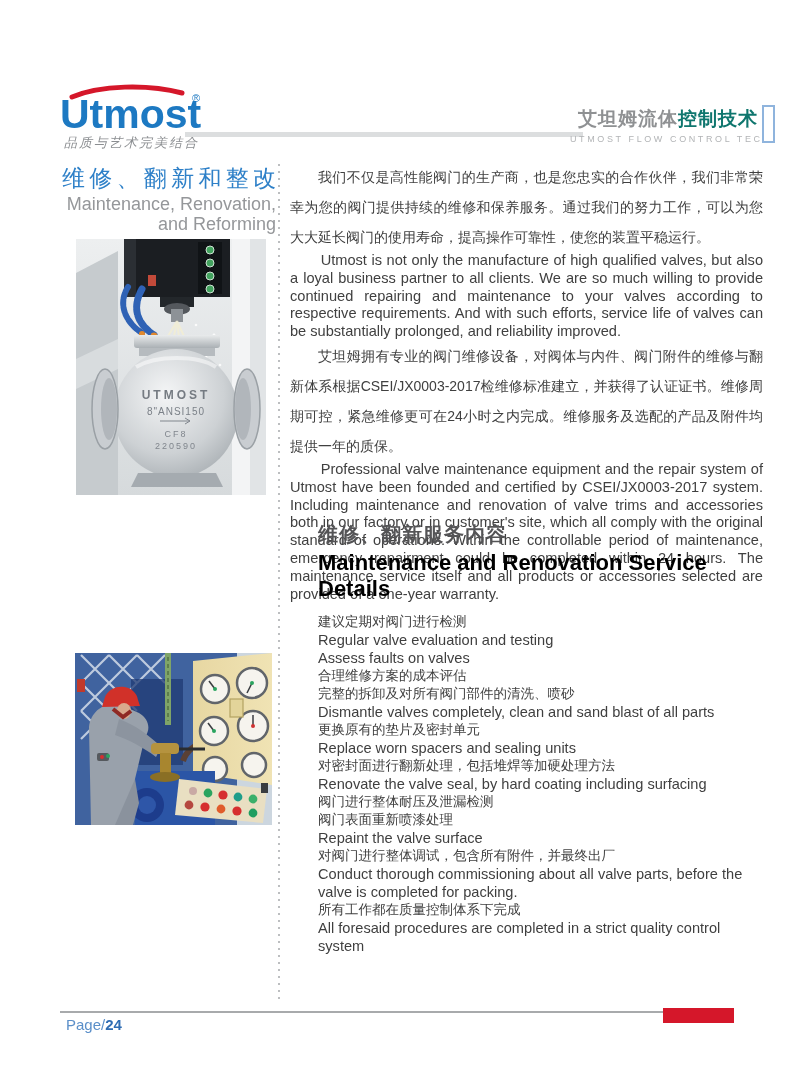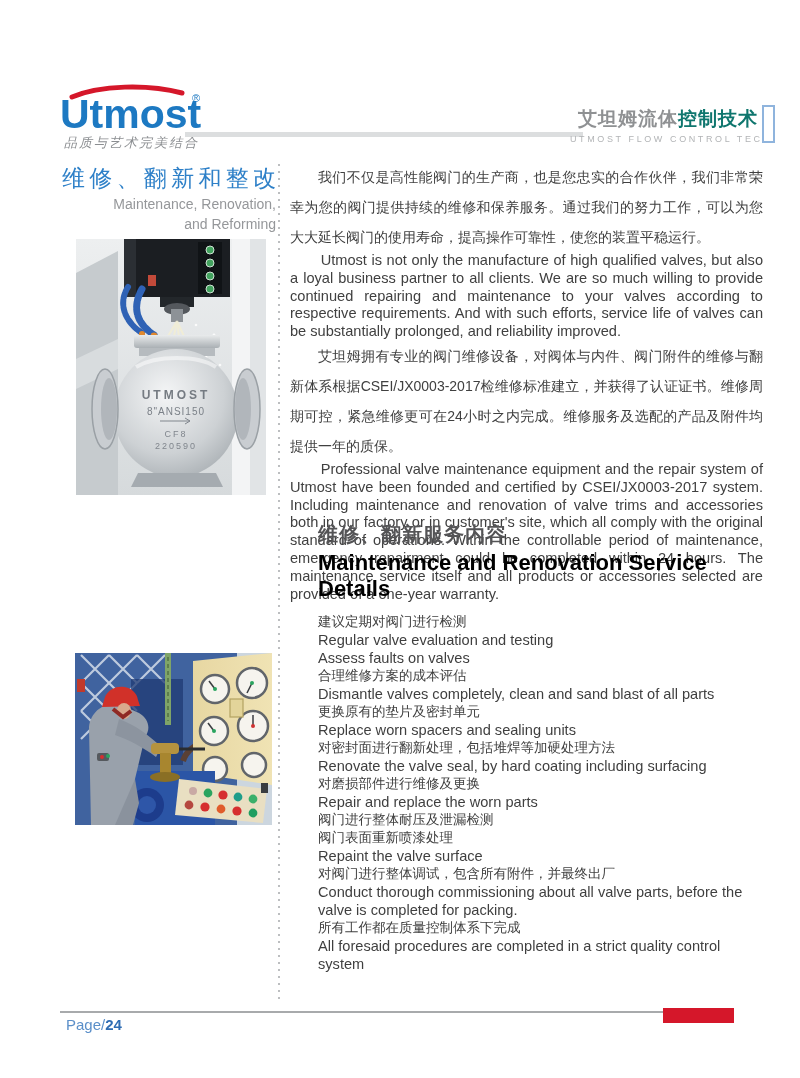--- a/index.html
+++ b/index.html
@@ -26,21 +26,21 @@
   .brand-box { position: absolute; left: 762px; top: 89px; width: 13px; height: 38px; border: 2px solid #8fb4dd; background: #fff; }
 
   
   .side-title-cn {
     position: absolute; left: 62px; top: 147px; width: 214px;
     font-size: 23px; font-weight: normal; color: #2e80c8;
     text-align: justify; text-align-last: justify;
   }
   .side-title-en {
     position: absolute; left: 42px; top: 178px; width: 234px;
-    font-size: 14px; line-height: 20px; color: #95979a; text-align: right;
+    font-size: 18px; line-height: 20px; color: #95979a; text-align: right;
   }
   .photo1 { position: absolute; left: 76px; top: 223px; width: 190px; height: 256px; }
   .photo2 { position: absolute; left: 75px; top: 637px; width: 197px; height: 172px; }
   .photo1 svg, .photo2 svg { display: block; width: 100%; height: 100%; }
 
   .v-dots {
     position: absolute; left: 278px; top: 148px; width: 2px; height: 838px;
     background: repeating-linear-gradient(to bottom, #bcbec0 0 2px, transparent 2px 7px);
   }
 
@@ -252,37 +252,34 @@
 
   <div class="svc-item">
     <div class="svc-en">Assess faults on valves</div>
   </div>
 
   <div class="svc-item">
     <div class="svc-cn">合理维修方案的成本评估</div>
   </div>
 
   <div class="svc-item">
+    <div class="svc-cn">完整的拆卸及对所有阀门部件的清洗、喷砂</div>
     <div class="svc-en">Dismantle valves completely, clean and sand blast of all parts</div>
   </div>
 
   <div class="svc-item">
     <div class="svc-cn">更换原有的垫片及密封单元</div>
     <div class="svc-en">Replace worn spacers and sealing units</div>
   </div>
 
   <div class="svc-item">
     <div class="svc-cn">对密封面进行翻新处理，包括堆焊等加硬处理方法</div>
     <div class="svc-en">Renovate the valve seal, by hard coating including surfacing</div>
   </div>
 
-  <div class="svc-item">
-    <div class="svc-cn">对磨损部件进行维修及更换</div>
-    <div class="svc-en">Repair and replace the worn parts</div>
-  </div>
 
   <div class="svc-item">
     <div class="svc-cn">阀门进行整体耐压及泄漏检测</div>
   </div>
 
   <div class="svc-item">
     <div class="svc-cn">阀门表面重新喷漆处理</div>
     <div class="svc-en">Repaint the valve surface</div>
   </div>
 

